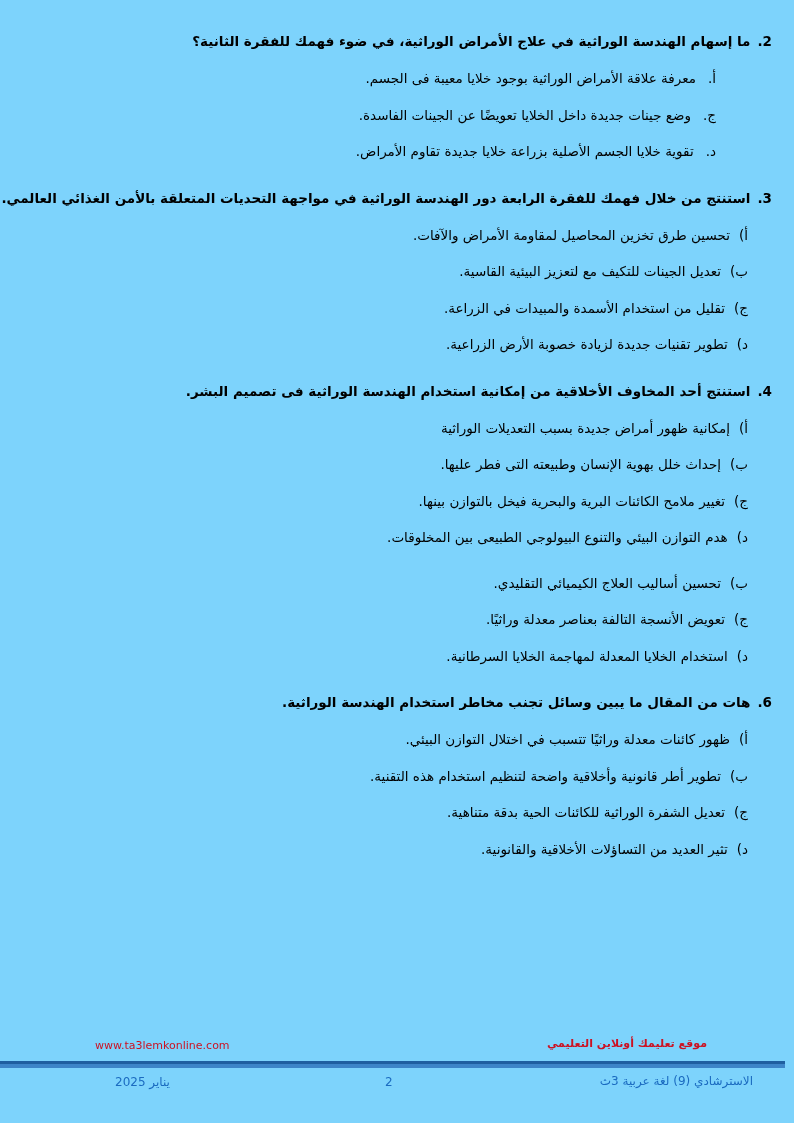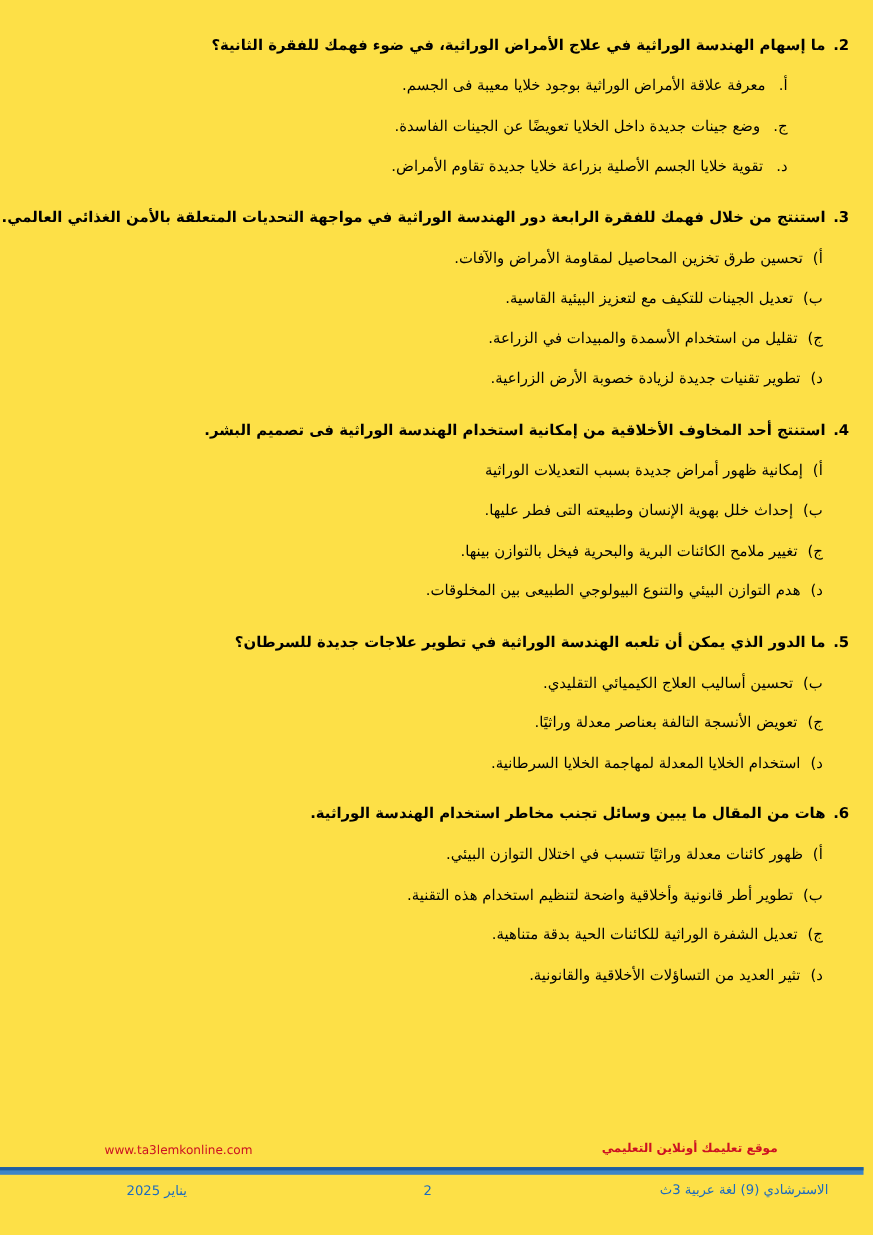--- a/index.html
+++ b/index.html
@@ -2,21 +2,21 @@
 <html lang="ar"><head>
 <meta charset="utf-8">
 <style>
   * { margin: 0; padding: 0; box-sizing: border-box; }
   html, body { background: #e8e8e8; }
   .page {
     position: relative;
     width: 794px;
     height: 1123px;
     margin: 0 auto;
-    background: #fde047;
+    background: #7dd3fc;
     overflow: hidden;
     font-family: "DejaVu Sans", sans-serif;
     color: #000000;
   }
   .content {
     position: absolute;
     top: 22px;
     right: 22px;
     left: 22px;
     direction: rtl;
@@ -92,21 +92,20 @@
 
     <section class="question">
       <div class="q-header"><span class="q-num">4.</span><span>استنتج أحد المخاوف الأخلاقية من إمكانية استخدام الهندسة الوراثية فى تصميم البشر.</span></div>
       <div class="option"><span class="opt-label">أ)</span><span>إمكانية ظهور أمراض جديدة بسبب التعديلات الوراثية</span></div>
       <div class="option"><span class="opt-label">ب)</span><span>إحداث خلل بهوية الإنسان وطبيعته التى فطر عليها.</span></div>
       <div class="option"><span class="opt-label">ج)</span><span>تغيير ملامح الكائنات البرية والبحرية فيخل بالتوازن بينها.</span></div>
       <div class="option"><span class="opt-label">د)</span><span>هدم التوازن البيئي والتنوع البيولوجي الطبيعى بين المخلوقات.</span></div>
     </section>
 
     <section class="question">
-      <div class="q-header"><span class="q-num">5.</span><span>ما الدور الذي يمكن أن تلعبه الهندسة الوراثية في تطوير علاجات جديدة للسرطان؟</span></div>
       <div class="option"><span class="opt-label">ب)</span><span>تحسين أساليب العلاج الكيميائي التقليدي.</span></div>
       <div class="option"><span class="opt-label">ج)</span><span>تعويض الأنسجة التالفة بعناصر معدلة وراثيًا.</span></div>
       <div class="option"><span class="opt-label">د)</span><span>استخدام الخلايا المعدلة لمهاجمة الخلايا السرطانية.</span></div>
     </section>
 
     <section class="question">
       <div class="q-header"><span class="q-num">6.</span><span>هات من المقال ما يبين وسائل تجنب مخاطر استخدام الهندسة الوراثية.</span></div>
       <div class="option"><span class="opt-label">أ)</span><span>ظهور كائنات معدلة وراثيًا تتسبب في اختلال التوازن البيئي.</span></div>
       <div class="option"><span class="opt-label">ب)</span><span>تطوير أطر قانونية وأخلاقية واضحة لتنظيم استخدام هذه التقنية.</span></div>
       <div class="option"><span class="opt-label">ج)</span><span>تعديل الشفرة الوراثية للكائنات الحية بدقة متناهية.</span></div>

